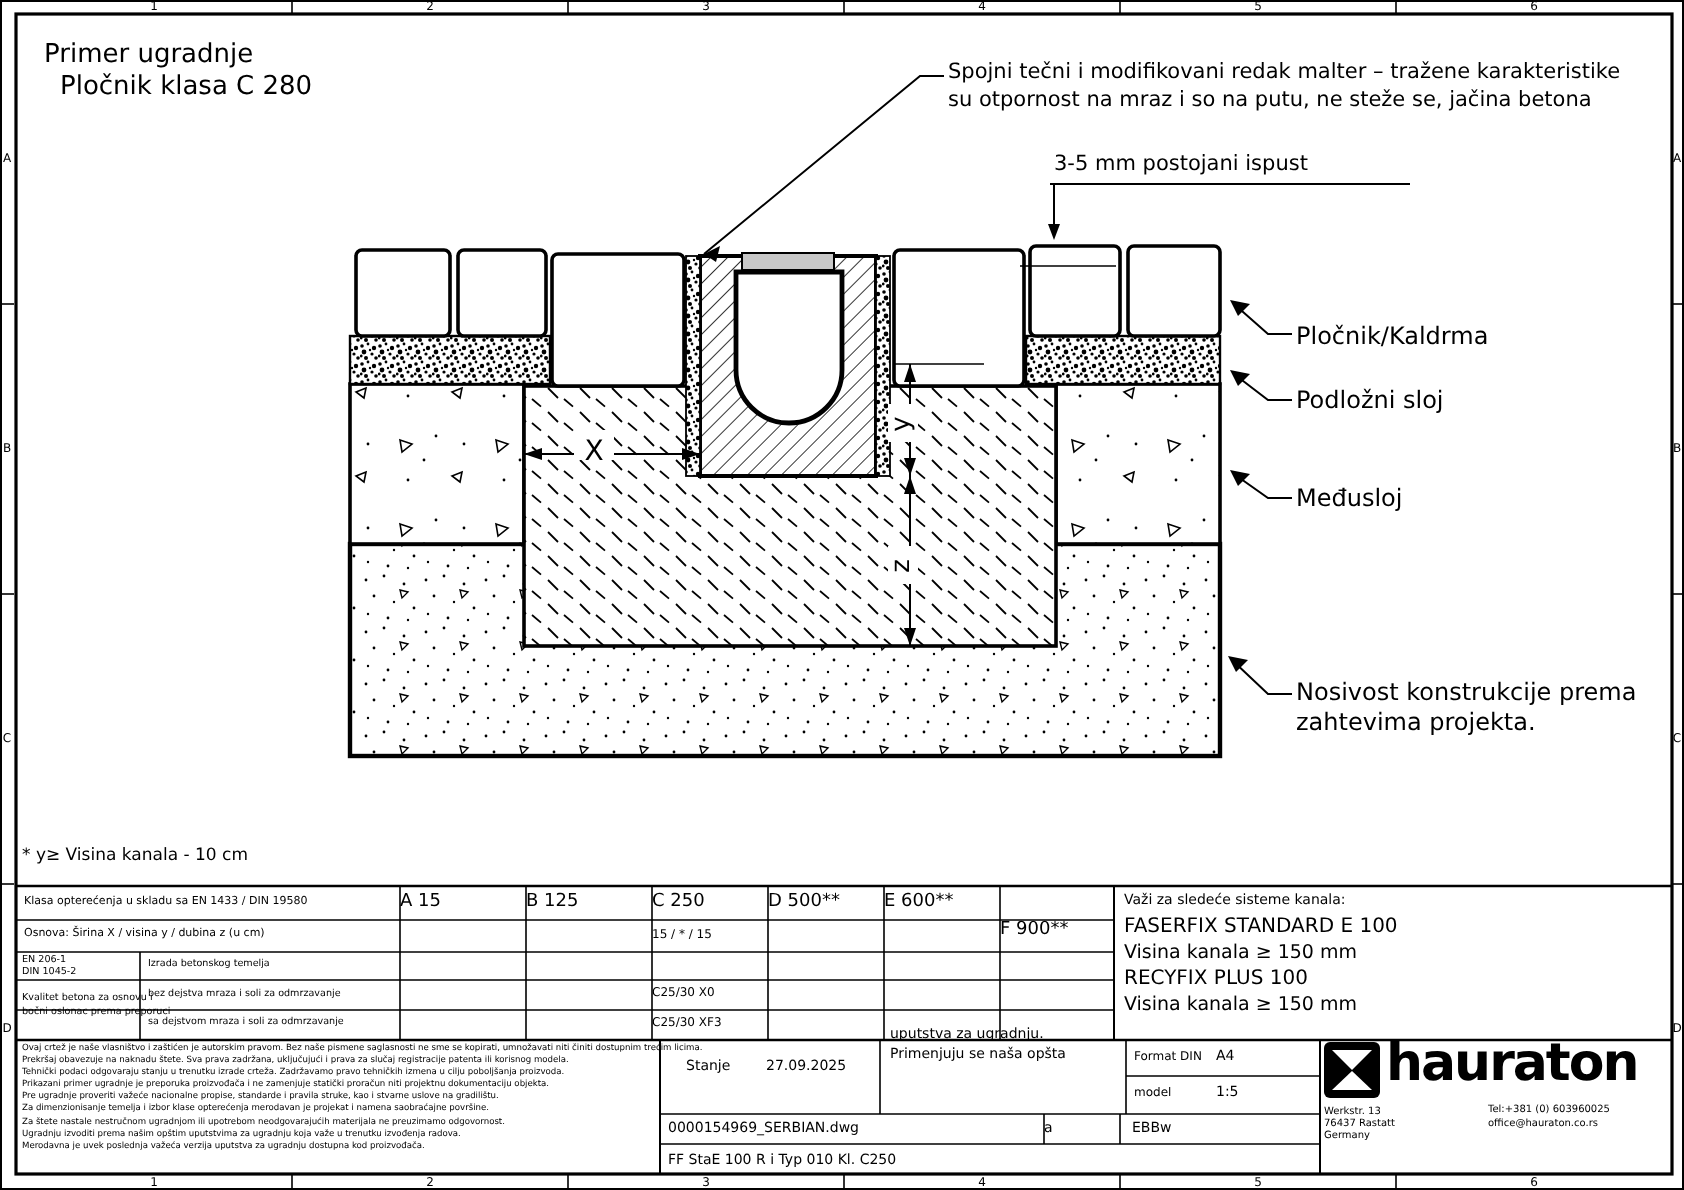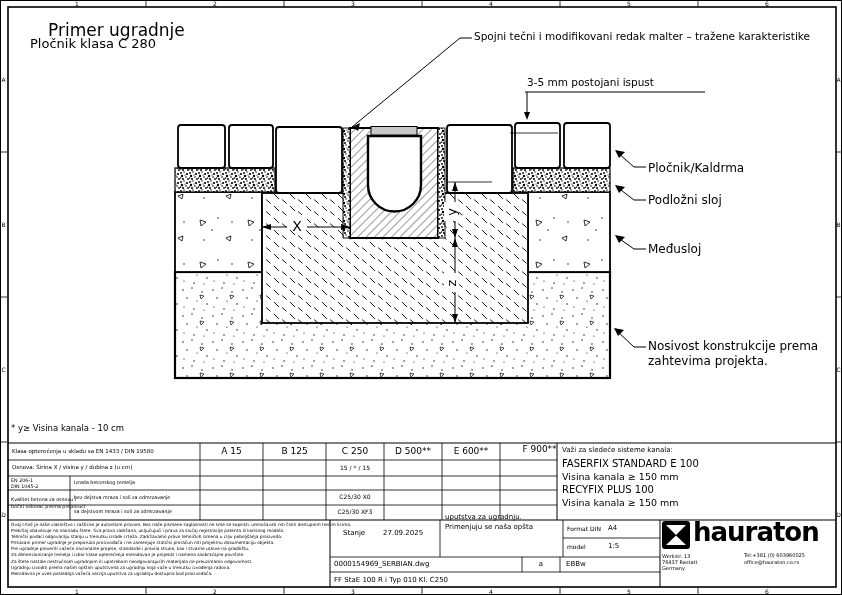--- a/index.html
+++ b/index.html
@@ -4,21 +4,21 @@
 <style>
   html,body{margin:0;padding:0;background:#fff;}
   .sheet{position:relative;width:842px;height:595px;background:#fff;color:#000;
          font-family:"DejaVu Sans","Liberation Sans",sans-serif;overflow:hidden;}
   .sheet svg{position:absolute;left:0;top:0;z-index:0;}
   .t{position:absolute;white-space:nowrap;z-index:2;line-height:1.18;}
   .rc{position:absolute;top:0;height:7px;width:138px;font-size:6px;line-height:7px;text-align:center;z-index:2;}
   .rcb{position:absolute;top:588px;height:7px;width:138px;font-size:6px;line-height:7px;text-align:center;z-index:2;}
   .rr{position:absolute;left:0;width:7px;height:145px;font-size:6px;line-height:145px;text-align:center;z-index:2;}
   .rrr{position:absolute;left:835px;width:7px;height:145px;font-size:6px;line-height:145px;text-align:center;z-index:2;}
-  .cc{text-align:center;}
+  .cc{text-align:left;}
   .brand{font-weight:bold;font-size:26px;letter-spacing:-1px;line-height:26px;text-align:center;}
   .tiny{font-size:4.3px;line-height:6.1px;white-space:nowrap;}
 </style>
 </head>
 <body>
 
 <div class="sheet">
 
 <svg width="842" height="595" viewBox="0 0 842 595">
   <defs>
@@ -201,24 +201,25 @@
 <div class="rcb" style="left:698px">6</div>
 <div class="rr" style="top:7px">A</div>
 <div class="rr" style="top:152px">B</div>
 <div class="rr" style="top:297px">C</div>
 <div class="rr" style="top:442px">D</div>
 <div class="rrr" style="top:7px">A</div>
 <div class="rrr" style="top:152px">B</div>
 <div class="rrr" style="top:297px">C</div>
 <div class="rrr" style="top:442px">D</div>
 
-<div class="t" style="left:48px;top:20px;font-size:17px">Primer ugradnje</div>
+<div class="t" style="left:22px;top:20px;font-size:13px">Primer ugradnje</div>
 <div class="t" style="left:30px;top:36px;font-size:13px">Pločnik klasa C 280</div>
 
 <div class="t" style="left:474px;top:30px;font-size:10.5px">Spojni tečni i modifikovani redak malter – tražene karakteristike</div>
+<div class="t" style="left:474px;top:44px;font-size:10.5px">su otpornost na mraz i so na putu, ne steže se, jačina betona</div>
 <div class="t" style="left:527px;top:76px;font-size:10.5px">3-5 mm postojani ispust</div>
 <div class="t" style="left:648px;top:161px;font-size:12px">Pločnik/Kaldrma</div>
 <div class="t" style="left:648px;top:193px;font-size:12px">Podložni sloj</div>
 <div class="t" style="left:648px;top:242px;font-size:12px">Međusloj</div>
 <div class="t" style="left:648px;top:339px;font-size:12px">Nosivost konstrukcije prema</div>
 <div class="t" style="left:648px;top:354px;font-size:12px">zahtevima projekta.</div>
 <div class="t" style="left:11px;top:423px;font-size:8.5px">* y≥ Visina kanala - 10 cm</div>
 
 <div class="t" style="left:12px;top:448px;font-size:5.5px">Klasa opterećenja u skladu sa EN 1433 / DIN 19580</div>
 <div class="t" style="left:12px;top:464px;font-size:5.5px">Osnova: Širina X / visina y / dubina z (u cm)</div>
@@ -227,21 +228,21 @@
 <div class="t" style="left:11px;top:497px;font-size:4.8px">Kvalitet betona za osnovu i</div>
 <div class="t" style="left:11px;top:504px;font-size:4.8px">bočni oslonac prema preporuci</div>
 <div class="t" style="left:74px;top:480px;font-size:4.8px">Izrada betonskog temelja</div>
 <div class="t" style="left:74px;top:495px;font-size:4.8px">bez dejstva mraza i soli za odmrzavanje</div>
 <div class="t" style="left:74px;top:509px;font-size:4.8px">sa dejstvom mraza i soli za odmrzavanje</div>
 <div class="t cc" style="left:200px;top:446px;width:63px;font-size:9px">A 15</div>
 <div class="t cc" style="left:263px;top:446px;width:63px;font-size:9px">B 125</div>
 <div class="t cc" style="left:326px;top:446px;width:58px;font-size:9px">C 250</div>
 <div class="t cc" style="left:384px;top:446px;width:58px;font-size:9px">D 500**</div>
 <div class="t cc" style="left:442px;top:446px;width:58px;font-size:9px">E 600**</div>
-<div class="t cc" style="left:500px;top:444px;width:79px;font-size:9px">F 900**</div>
+<div class="t cc" style="left:500px;top:460px;width:79px;font-size:9px">F 900**</div>
 <div class="t cc" style="left:326px;top:464px;width:58px;font-size:6px">15 / * / 15</div>
 <div class="t cc" style="left:326px;top:493px;width:58px;font-size:6px">C25/30 X0</div>
 <div class="t cc" style="left:326px;top:508px;width:58px;font-size:6px">C25/30 XF3</div>
 
 <div class="t" style="left:562px;top:446px;font-size:7px">Važi za sledeće sisteme kanala:</div>
 <div class="t" style="left:562px;top:458px;font-size:10px">FASERFIX STANDARD E 100</div>
 <div class="t" style="left:562px;top:471px;font-size:9.5px">Visina kanala ≥ 150 mm</div>
 <div class="t" style="left:562px;top:484px;font-size:10px">RECYFIX PLUS 100</div>
 <div class="t" style="left:562px;top:497px;font-size:9.5px">Visina kanala ≥ 150 mm</div>
 

